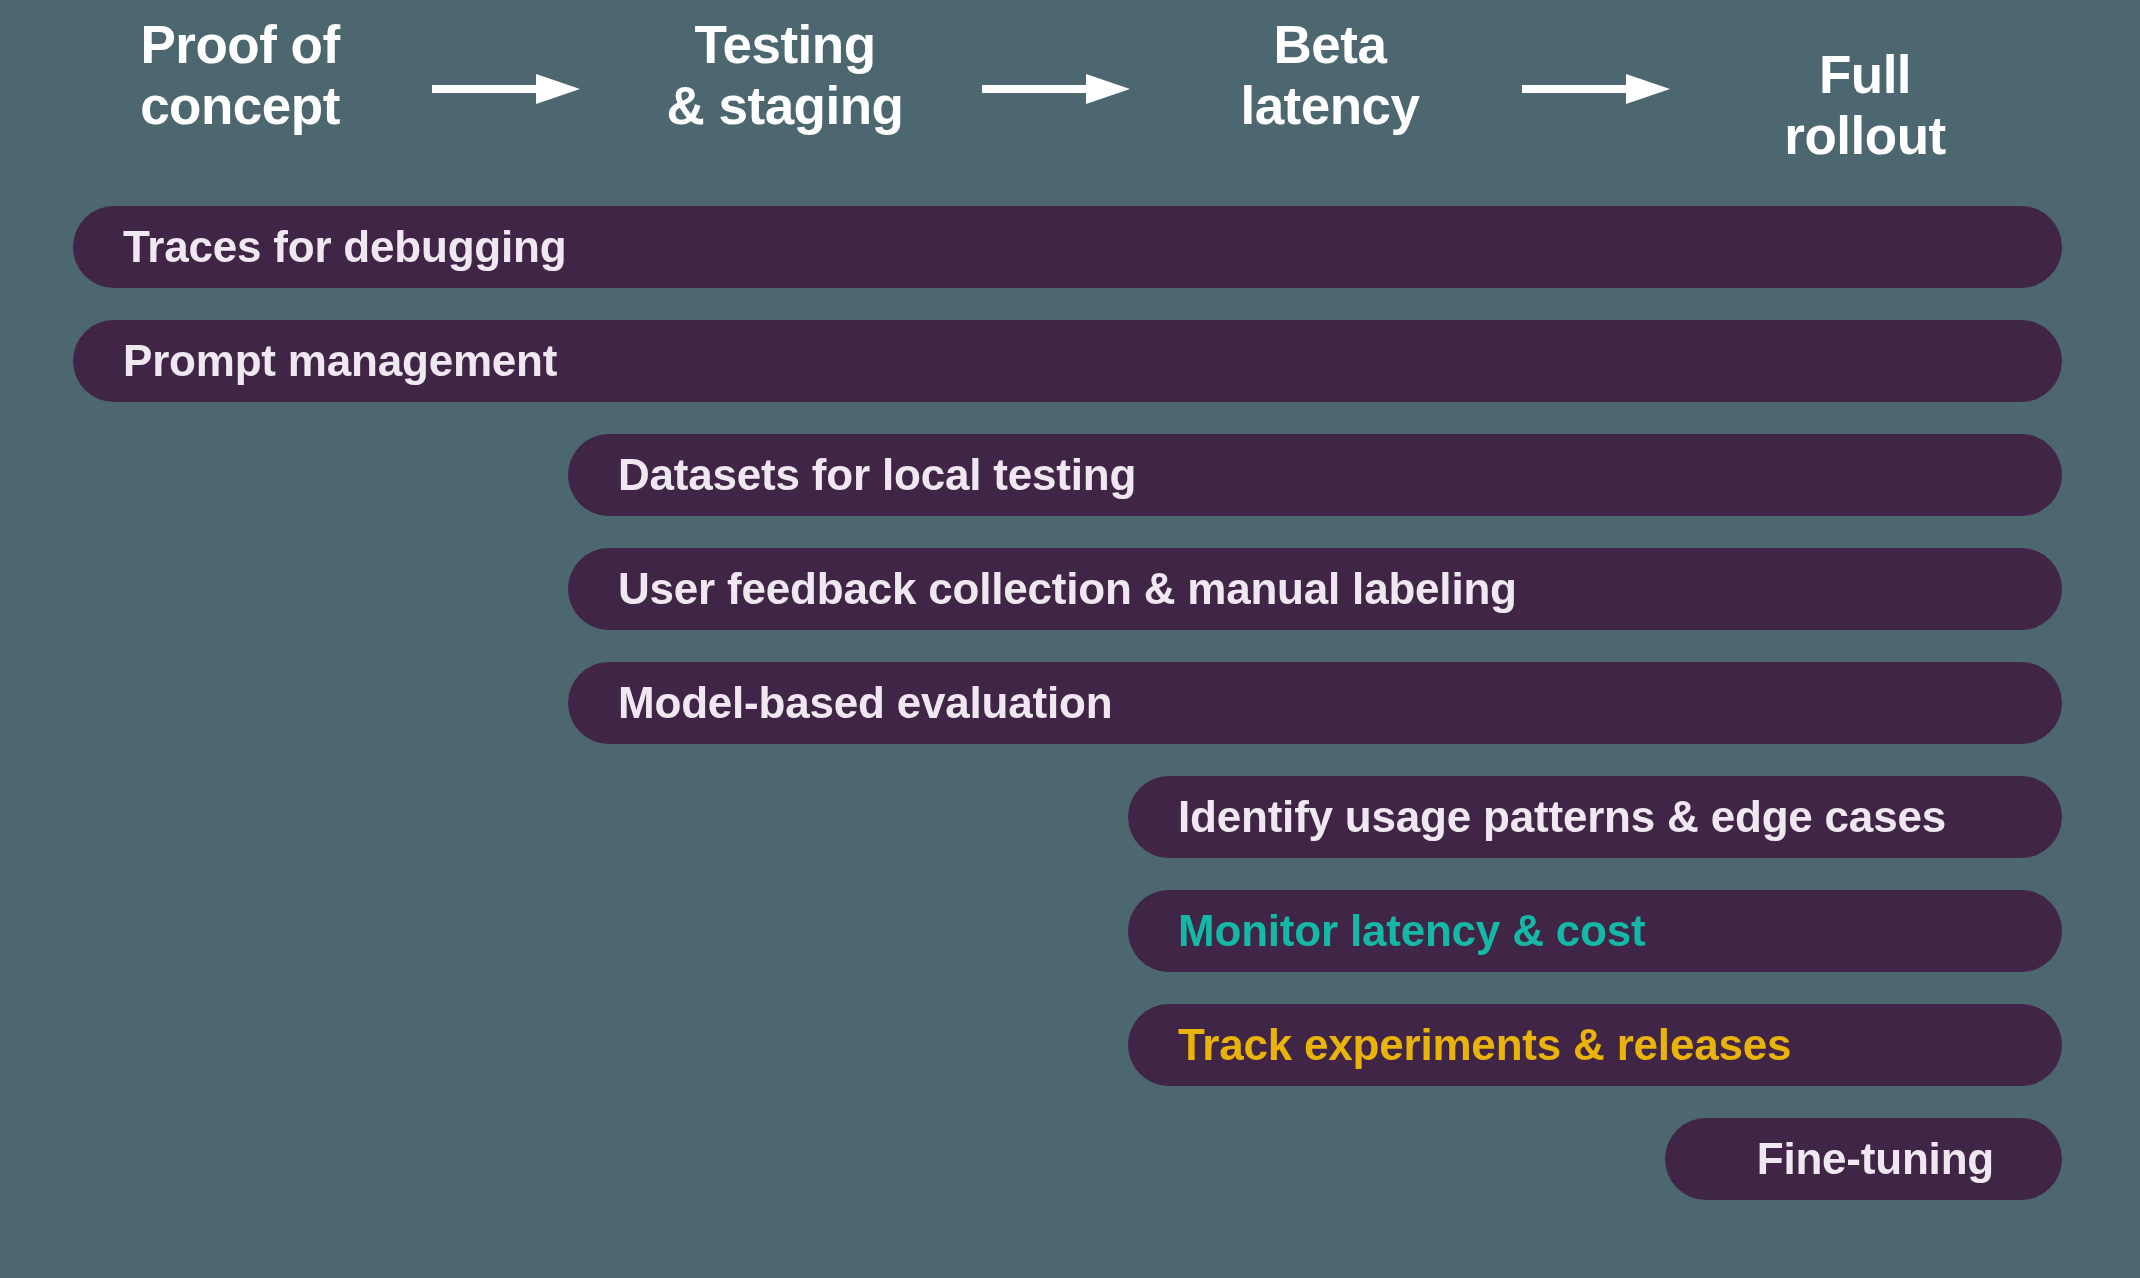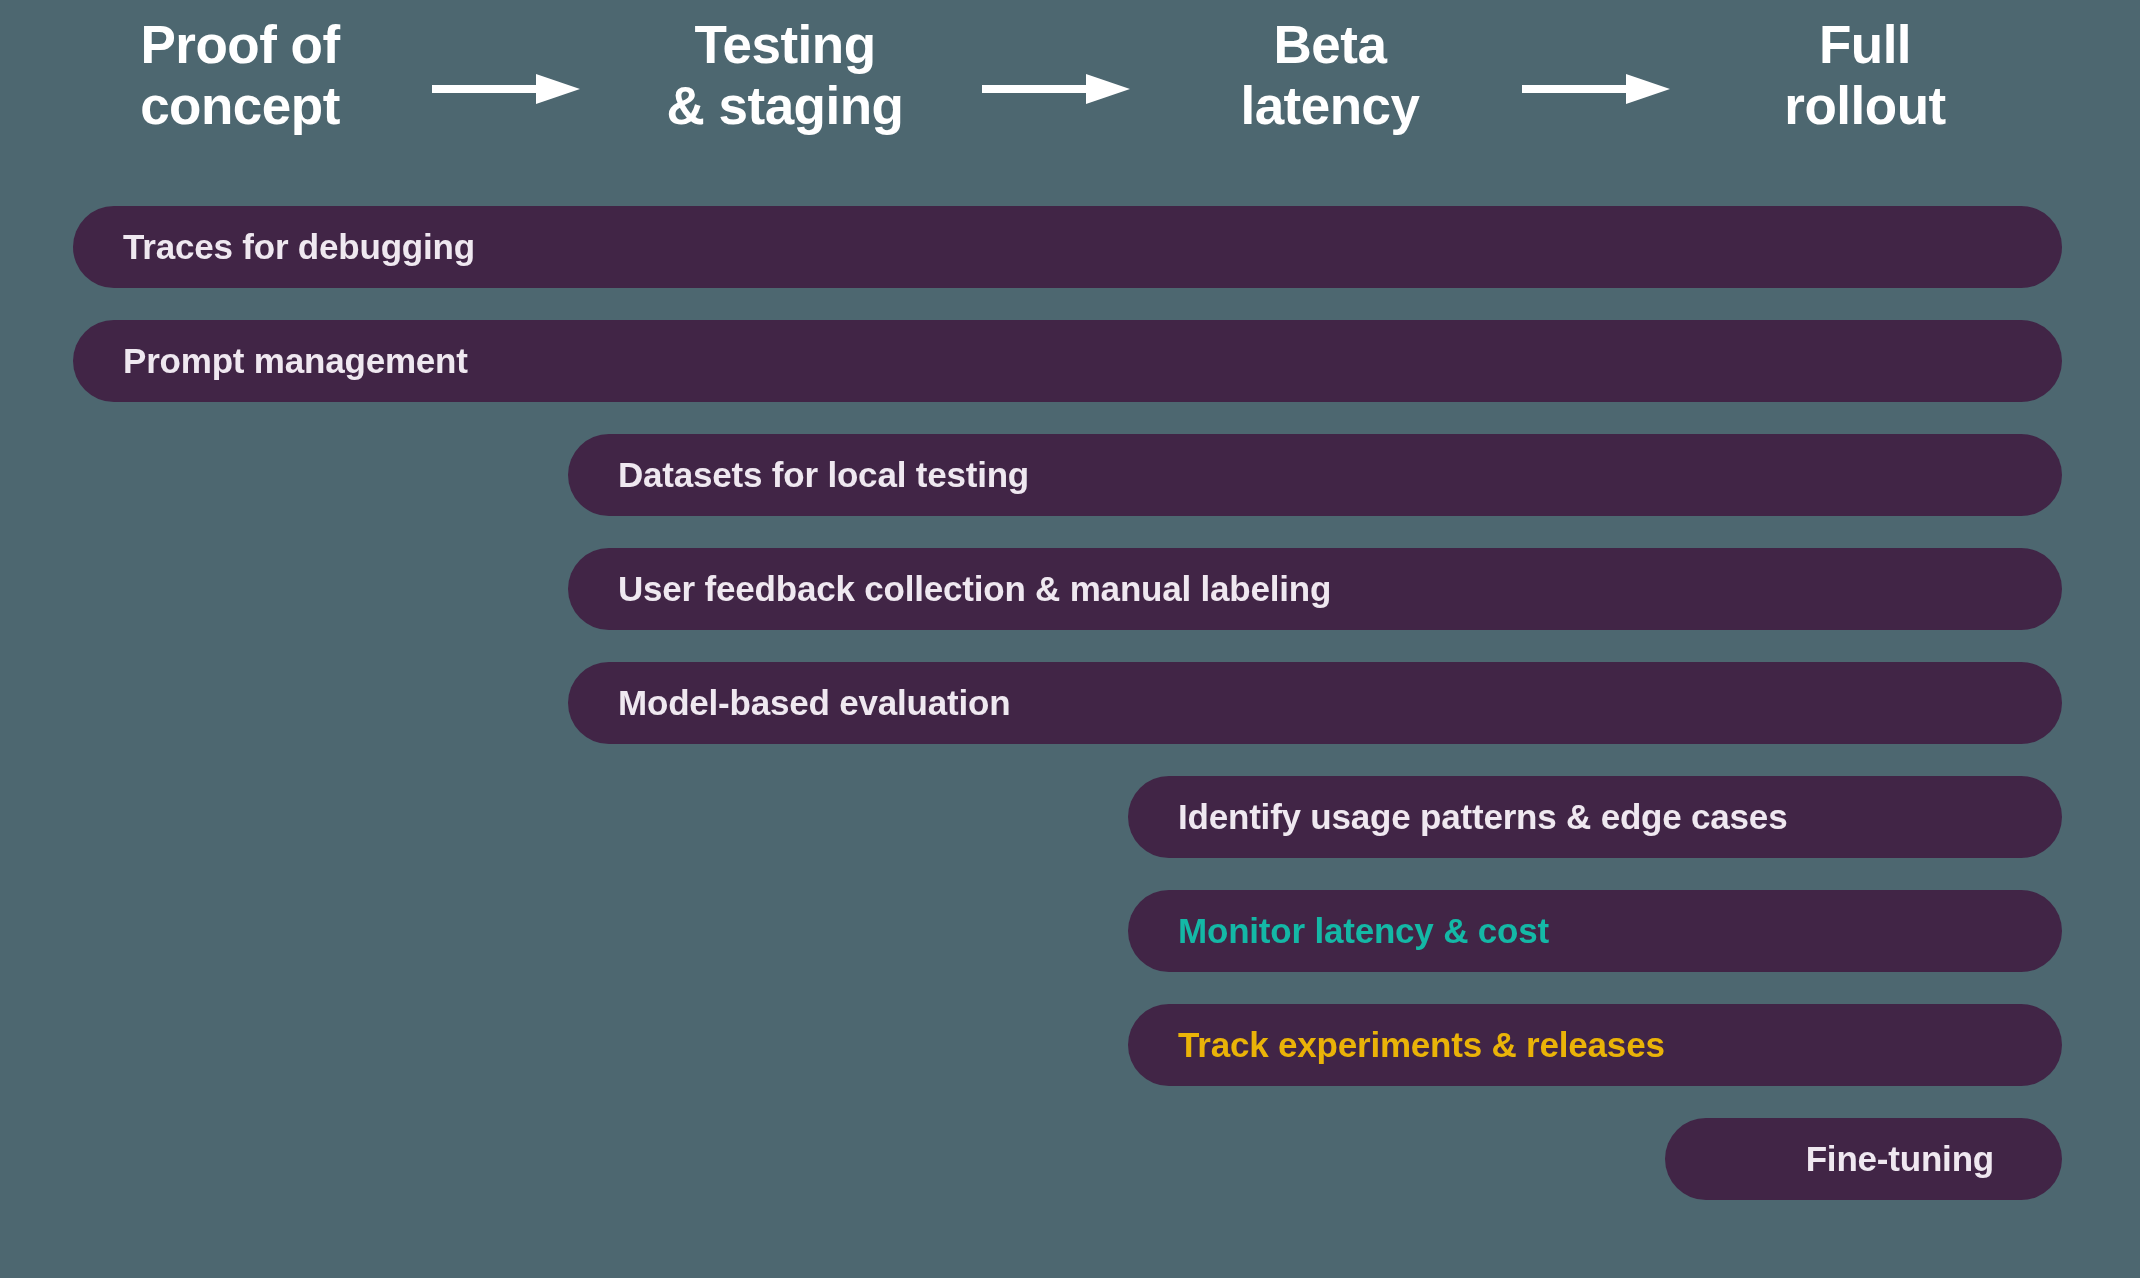--- a/index.html
+++ b/index.html
@@ -66,21 +66,21 @@
     height: 82px;
     background: #412546;
     border-radius: 41px;
     display: flex;
     align-items: center;
     box-sizing: border-box;
   }
 
   .pill-label {
     color: #efe8f0;
-    font-size: 35px;
+    font-size: 44px;
     font-weight: bold;
     letter-spacing: -0.2px;
     white-space: nowrap;
   }
 
   .pill-left   { padding-left: 50px; justify-content: flex-start; }
   .pill-right  { padding-right: 68px; justify-content: flex-end; text-align: center; }
 </style>
 </head>
 <body style="background: rgb(77, 103, 112);">
@@ -112,21 +112,21 @@
     <div class="phase phase-2" style="color: rgb(255, 255, 255);">Beta
 latency</div>
 
     <div class="arrow arrow-2">
       <svg viewBox="0 0 148 34" xmlns="http://www.w3.org/2000/svg" aria-hidden="true">
         <rect x="0" y="13" width="112" height="8" fill="#ffffff"></rect>
         <polygon points="104,2 148,17 104,32" fill="#ffffff"></polygon>
       </svg>
     </div>
 
-    <div class="phase phase-3" style="color: rgb(255, 255, 255);">Full
+    <div class="phase phase-3" style="color: rgb(255, 255, 255); margin-top: 30px;">Full
 rollout</div>
   </div>
 
   <div class="pill pill-left" style="left: 73px; width: 1989px; top: 206px; background: rgb(65, 37, 70);">
     <span class="pill-label" style="color: rgb(239, 232, 240);">Traces for debugging</span>
   </div>
 
   <div class="pill pill-left" style="left: 73px; width: 1989px; top: 320px; background: rgb(65, 37, 70);">
     <span class="pill-label" style="color: rgb(239, 232, 240);">Prompt management</span>
   </div>

